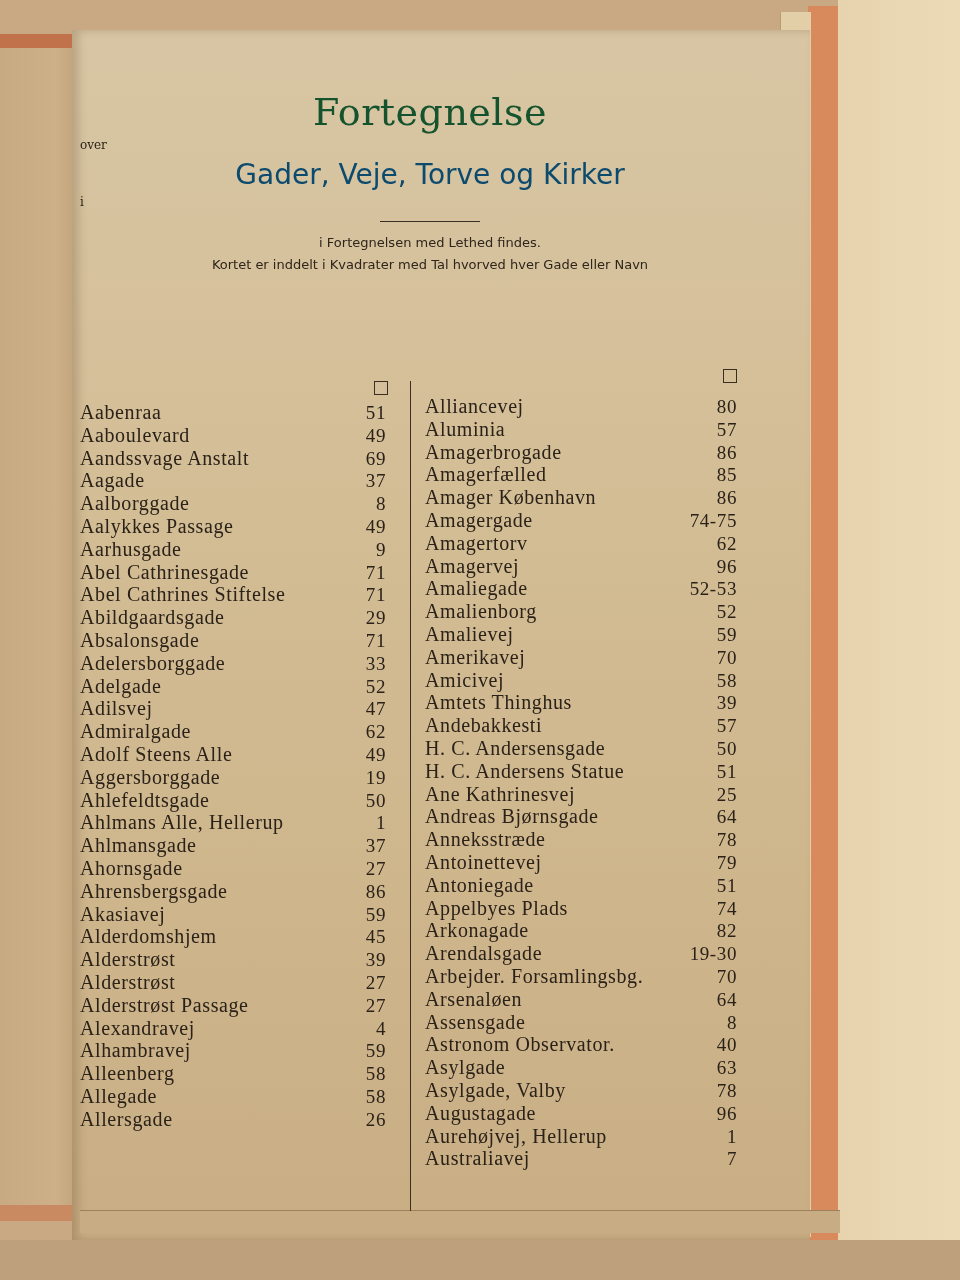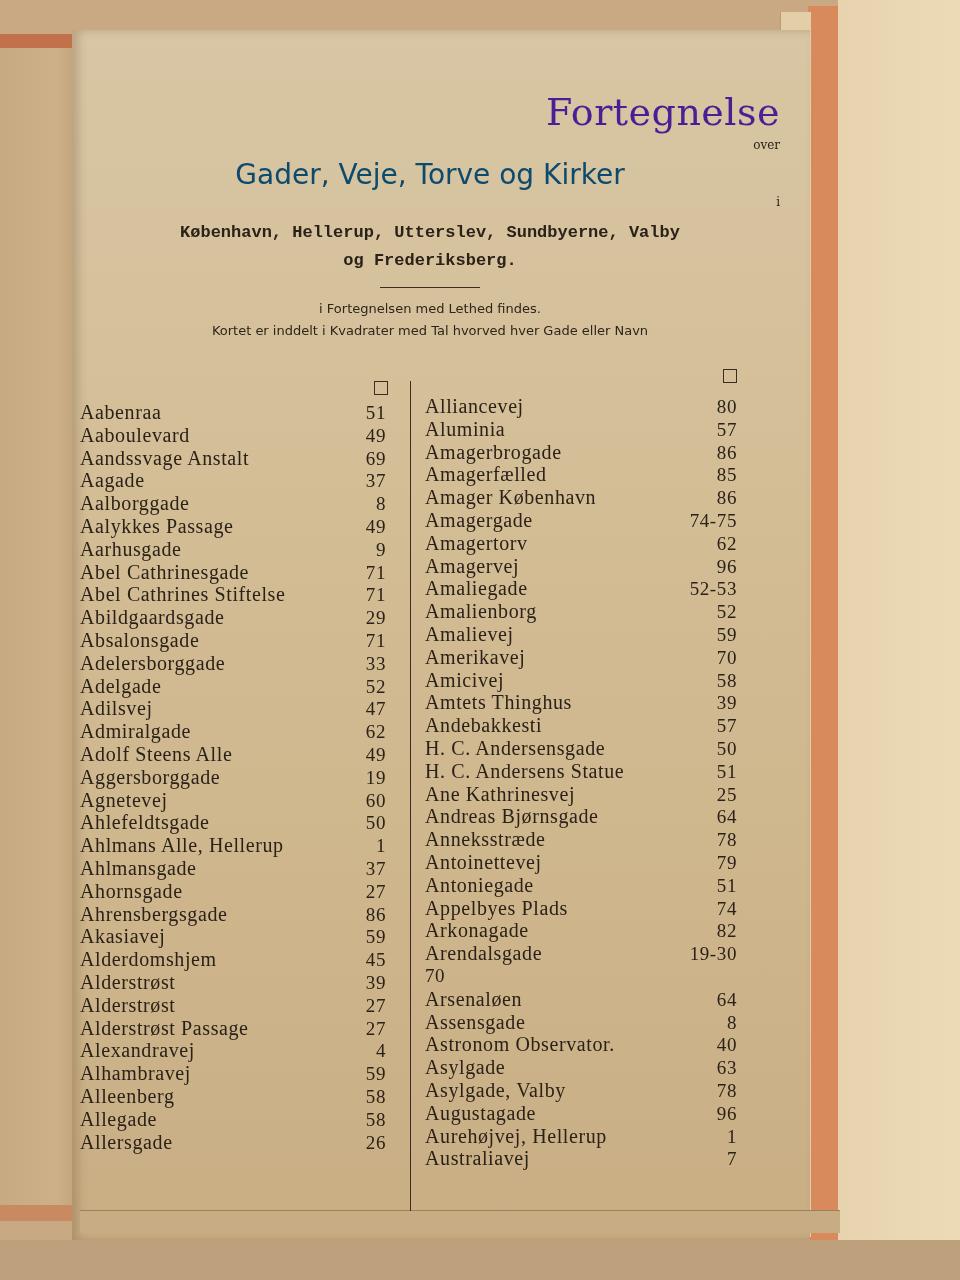--- a/index.html
+++ b/index.html
@@ -41,24 +41,24 @@
   }
   .page-bottom-fold {
     position:absolute; left:80px; top:1210px; width:760px; height:22px;
     background:#c8ac84; border-top:1px solid #9c7f5c;
   }
 
   .content {
     position:absolute; left:80px; top:80px; width:700px; color:#2a2118;
   }
   .title {
-    text-align:right; font-family:"DejaVu Serif", serif; font-size:38px;
-    margin:10px 0 0 0; letter-spacing:0.5px; color:#4c1d95;
-  }
-  .small-center { text-align:right; font-size:12px; margin:4px 0 0 0; }
+    text-align:center; font-family:"DejaVu Serif", serif; font-size:38px;
+    margin:10px 0 0 0; letter-spacing:0.5px; color:#14532d;
+  }
+  .small-center { text-align:left; font-size:12px; margin:4px 0 0 0; }
   .subtitle {
     text-align:center; font-family:"DejaVu Sans", sans-serif; font-size:28px;
     margin:6px 0 0 0; color:#0c4a6e;
   }
   .cities {
     text-align:center; font-family:"Liberation Mono", monospace; font-weight:bold;
     font-size:17px; line-height:28px; margin:10px 0 0 0; color:#2a2118;
   }
   .rule { width:100px; height:1px; background:#3a2e22; margin:12px auto 10px auto; }
   .note {
@@ -100,24 +100,20 @@
 <div class="right-endpaper"></div>
 <div class="bottom-bg"></div>
 <div class="page"></div>
 <div class="page-bottom-fold"></div>
 
 <div class="content">
   <div class="title">Fortegnelse</div>
   <div class="small-center">over</div>
   <div class="subtitle">Gader, Veje, Torve og Kirker</div>
   <div class="small-center">i</div>
-  <div class="cities">
-    <div>København, Hellerup, Utterslev, Sundbyerne, Valby</div>
-    <div>og Frederiksberg.</div>
-  </div>
   <div class="rule"></div>
   <div class="note">
     <div>i Fortegnelsen med Lethed findes.</div>
     <div>Kortet er inddelt i Kvadrater med Tal hvorved hver Gade eller Navn</div>
   </div>
 </div>
 
 <div class="columns">
   <div class="divider"></div>
 
@@ -186,24 +182,20 @@
         </div>
         <div class="row">
           <span>Adolf Steens Alle</span>
           <span class="num">49</span>
         </div>
         <div class="row">
           <span>Aggersborggade</span>
           <span class="num">19</span>
         </div>
         <div class="row">
-          <span>Agnetevej</span>
-          <span class="num">60</span>
-        </div>
-        <div class="row">
           <span>Ahlefeldtsgade</span>
           <span class="num">50</span>
         </div>
         <div class="row">
           <span>Ahlmans Alle, Hellerup</span>
           <span class="num">1</span>
         </div>
         <div class="row">
           <span>Ahlmansgade</span>
           <span class="num">37</span>
@@ -356,20 +348,21 @@
         </div>
         <div class="row">
           <span>Arkonagade</span>
           <span class="num">82</span>
         </div>
         <div class="row">
           <span>Arendalsgade</span>
           <span class="num">19-30</span>
         </div>
         <div class="row">
+          <span>Arbejder. Forsamlingsbg.</span>
           <span class="num">70</span>
         </div>
         <div class="row">
           <span>Arsenaløen</span>
           <span class="num">64</span>
         </div>
         <div class="row">
           <span>Assensgade</span>
           <span class="num">8</span>
         </div>

